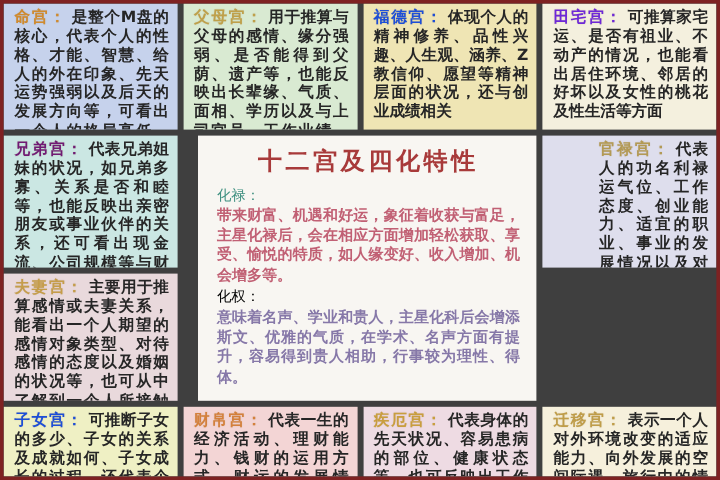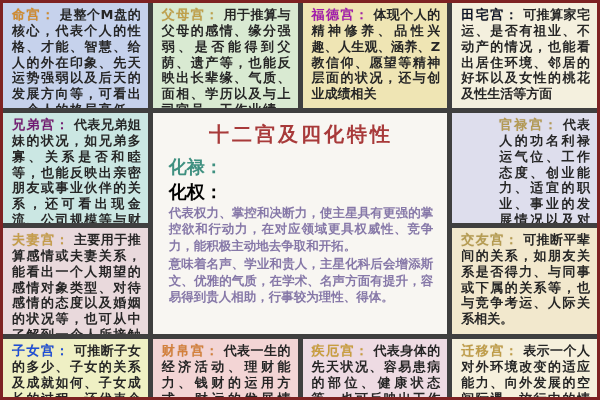--- a/index.html
+++ b/index.html
@@ -40,32 +40,33 @@
     font-weight: 700;
     letter-spacing: 1px;
     padding-right: 4px;
     text-shadow: 0 0 1px rgba(120,80,0,0.25);
   }
 
   .center {
     grid-area: center;
     overflow: hidden;
     padding: 6px 14px 4px 16px;
+    margin-left: 12px;
   }
   .ctitle {
     text-align: center;
     font-size: 20px;
     font-weight: 700;
     letter-spacing: 3px;
     margin: 2px 0 7px 0;
   }
   .csection { margin-bottom: 1px; }
   .clabel {
-    font-size: 18px;
-    font-weight: 700;
+    font-size: 12px;
+    font-weight: 400;
     line-height: 1.35;
   }
   .cbody {
     font-size: 12.5px;
     font-weight: 700;
     line-height: 1.32;
     text-align: justify;
     margin-bottom: 2px;
   }
 
@@ -89,60 +90,57 @@
 
   <section class="palace a-ming" style="background-color: rgb(198, 210, 236);">
     <p class="ptext"><span class="ptitle" style="color: rgb(208, 138, 46);">命宫：</span><span class="pdesc">是整个M盘的核心，代表个人的性格、才能、智慧、给人的外在印象、先天运势强弱以及后天的发展方向等，可看出一个人的格局高低、人生的顺逆轨迹。</span></p>
   </section>
 
   <section class="palace a-fumu" style="background-color: rgb(217, 234, 210);">
     <p class="ptext"><span class="ptitle" style="color: rgb(191, 160, 74);">父母宫：</span><span class="pdesc">用于推算与父母的感情、缘分强弱、是否能得到父荫、遗产等，也能反映出长辈缘、气质、面相、学历以及与上司官员、工作业绩、考试成绩等方面的联系。</span></p>
   </section>
 
   <section class="palace a-fude" style="background-color: rgb(239, 229, 180);">
-    <p class="ptext"><span class="ptitle" style="color: #a21caf; margin-top: 40px;">福德宫：</span><span class="pdesc">体现个人的精神修养、品性兴趣、人生观、涵养、Z教信仰、愿望等精神层面的状况，还与创业成绩相关</span></p>
+    <p class="ptext"><span class="ptitle" style="color: #1d4ed8; margin-top: 40px;">福德宫：</span><span class="pdesc">体现个人的精神修养、品性兴趣、人生观、涵养、Z教信仰、愿望等精神层面的状况，还与创业成绩相关</span></p>
   </section>
 
   <section class="palace a-tianzhai" style="background-color: rgb(244, 240, 222);">
-    <p class="ptext"><span class="ptitle" style="color: #0f172a;">田宅宫：</span><span class="pdesc">可推算家宅运、是否有祖业、不动产的情况，也能看出居住环境、邻居的好坏以及女性的桃花及性生活等方面</span></p>
+    <p class="ptext"><span class="ptitle" style="color: #6d28d9;">田宅宫：</span><span class="pdesc">可推算家宅运、是否有祖业、不动产的情况，也能看出居住环境、邻居的好坏以及女性的桃花及性生活等方面</span></p>
   </section>
 
   <section class="palace a-xiongdi" style="background-color: rgb(203, 231, 227);">
     <p class="ptext"><span class="ptitle" style="color: #701a75;">兄弟宫：</span><span class="pdesc">代表兄弟姐妹的状况，如兄弟多寡、关系是否和睦等，也能反映出亲密朋友或事业伙伴的关系，还可看出现金流、公司规模等与财富相关的一些信息。</span></p>
   </section>
 
   <section class="center" style="background-color: rgb(248, 246, 242);">
     <h1 class="ctitle" style="color: rgb(168, 58, 58);">十二宫及四化特性</h1>
 
     <div class="csection">
       <div class="clabel" style="color: rgb(63, 144, 128);">化禄：</div>
+      <div class="cbody" style="color: rgb(193, 96, 116);">带来财富、机遇和好运，象征着收获与富足，主星化禄后，会在相应方面增加轻松获取、享受、愉悦的特质，如人缘变好、收入增加、机会增多等。</div>
     </div>
 
     <div class="csection">
       <div class="clabel" style="color: #000000;">化权：</div>
-      <div class="cbody" style="color: rgb(134, 120, 168);">代表权力、掌控和决断力，使主星具有更强的掌控欲和行动力，在对应领域更具权威性、竞争力，能积极主动地去争取和开拓。</div>
     </div>
 
     <div class="csection">
       <div class="cbody" style="color: rgb(134, 120, 168);">意味着名声、学业和贵人，主星化科后会增添斯文、优雅的气质，在学术、名声方面有提升，容易得到贵人相助，行事较为理性、得体。</div>
     </div>
 
   </section>
 
   <section class="palace a-guanlu" style="background-color: rgb(222, 222, 237);">
     <p class="ptext"><span class="ptitle" style="color: rgb(179, 154, 85);">官禄宫：</span><span class="pdesc">代表人的功名利禄运气位、工作态度、创业能力、适宜的职业、事业的发展情况以及对事业的追求等。</span></p>
   </section>
 
   <section class="palace a-fuqi" style="background-color: rgb(233, 217, 220);">
     <p class="ptext"><span class="ptitle" style="color: rgb(197, 157, 74);">夫妻宫：</span><span class="pdesc">主要用于推算感情或夫妻关系，能看出一个人期望的感情对象类型、对待感情的态度以及婚姻的状况等，也可从中了解到一个人所接触的异性类型。</span></p>
   </section>
 
-  <section class="palace a-jiaoyou" style="background-color: rgb(242, 232, 205);">
-    <p class="ptext"><span class="ptitle" style="color: rgb(181, 156, 82);">交友宫：</span><span class="pdesc">可推断平辈间的关系，如朋友关系是否得力、与同事或下属的关系等，也与竞争考运、人际关系相关。</span></p>
-  </section>
 
   <section class="palace a-zinv" style="background-color: rgb(239, 240, 196);">
     <p class="ptext"><span class="ptitle" style="color: #1d4ed8;">子女宫：</span><span class="pdesc">可推断子女的多少、子女的关系及成就如何、子女成长的过程，还代表个人的桃花、X能力</span></p>
   </section>
 
   <section class="palace a-caibo" style="background-color: rgb(243, 213, 213);">
     <p class="ptext"><span class="ptitle" style="color: rgb(212, 128, 60);">财帛宫：</span><span class="pdesc">代表一生的经济活动、理财能力、钱财的运用方式、财运的发展情况、收入高低、赚O</span></p>
   </section>
 
   <section class="palace a-jie" style="background-color: rgb(238, 219, 227);">

